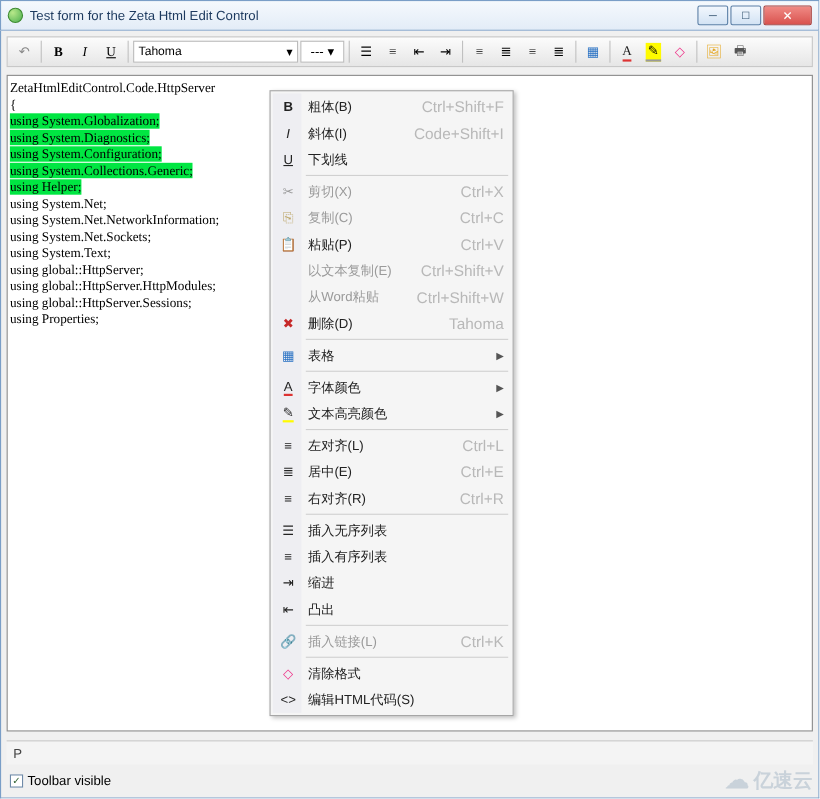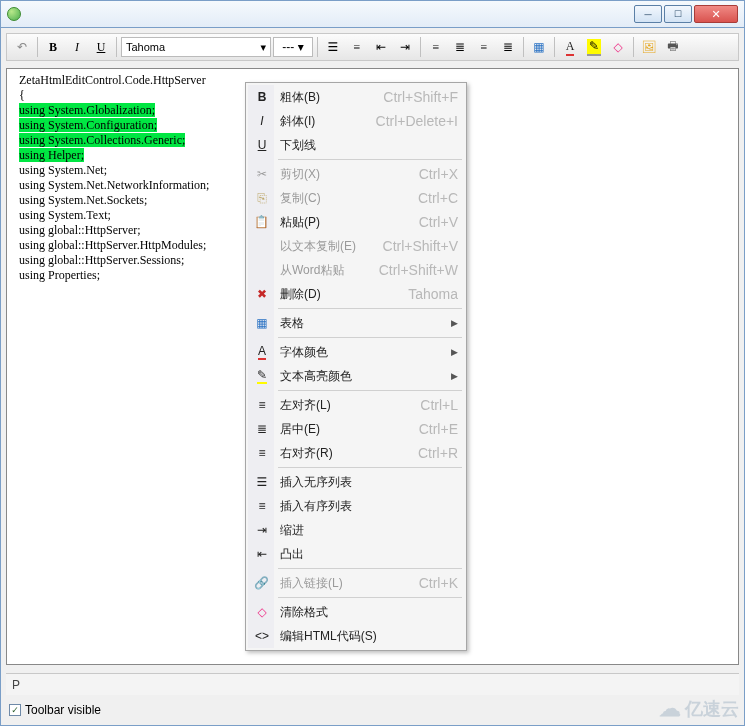--- a/index.html
+++ b/index.html
@@ -20,21 +20,21 @@
 
 
 .toolbar { height:28px; background:linear-gradient(#fcfcfc,#e6e6e6); border:1px solid #c8c8c8; display:flex; align-items:center; padding:0 4px; gap:2px; }
 .tbtn { width:22px; height:22px; display:flex; align-items:center; justify-content:center; border:1px solid transparent; border-radius:2px; cursor:pointer; font-size:12px; font-family:'Times New Roman',serif;}
 .tsep{width:1px;height:20px;background:#c0c0c0;margin:0 2px;}
 .font-select{width:150px;height:20px;border:1px solid #bbb;background:#fff;padding:0 4px;display:flex;align-items:center;font-size:11px;}
 .dash-select{width:40px;height:20px;border:1px solid #bbb;background:#fff;display:flex;align-items:center;justify-content:center;}
 
 
 .editor{position:absolute;top:40px;left:5px;right:5px;bottom:60px;border:1px solid #888;background:#fff;padding:4px 2px;overflow:auto;font-family:Tahoma;font-size:12px;line-height:15px;}
-.code-line{white-space:pre;margin-left:10px;}
+.code-line{white-space:pre;}
 .hl{background:#00e642;text-align:right;}
 
 
 .ctxmenu{position:absolute;left:245px;top:82px;width:222px;background:#f5f5f5;border:1px solid #a6a6a6;box-shadow:2px 2px 4px rgba(0,0,0,0.25);padding:2px;}
 .ctxmenu .iconcol{position:absolute;left:2px;top:2px;bottom:2px;width:26px;background:#eeeef2;}
 .mitem{position:relative;height:24px;display:flex;align-items:center;padding-left:32px;padding-right:6px;font-size:12px;color:#222;}
 .mitem.disabled{color:#9a9a9a;}
 .mitem .shortcut{margin-left:auto;color:#b8b8b8;font-size:14px;}
 .mitem .sub{margin-left:auto;color:#555;font-size:9px;}
 .mitem .micon{position:absolute;left:5px;width:18px;height:18px;display:flex;align-items:center;justify-content:center;font-size:12px;}
@@ -47,20 +47,21 @@
 
 
 .watermark{position:absolute;right:6px;bottom:4px;color:#c9d2da;font-size:18px;font-weight:bold;display:flex;align-items:center;gap:4px;}
 .watermark .cloud{font-size:22px;}
 </style>
 </head>
 <body>
 
 <div class="titlebar">
   <div class="app-icon"></div>
+  <div class="title">Test form for the Zeta Html Edit Control</div>
   <div class="winbtns">
     <div class="winbtn min"></div>
     <div class="winbtn max"></div>
     <div class="winbtn close"></div>
   </div>
 </div>
 
 <div class="content-frame">
 
   <div class="toolbar">
@@ -103,20 +104,21 @@
     <div class="tbtn" style="color:#e38">◇</div>
     <div class="tsep"></div>
     <div class="tbtn" style="color:#e6a821">🖼</div>
     <div class="tbtn" style="color:#555">🖶</div>
   </div>
 
   <div class="editor">
     <div class="code-line">ZetaHtmlEditControl.Code.HttpServer</div>
     <div class="code-line">{</div>
     <div class="code-line"><span class="hl">using System.Globalization;</span></div>
+    <div class="code-line"><span class="hl">using System.Diagnostics;</span></div>
     <div class="code-line"><span class="hl">using System.Configuration;</span></div>
     <div class="code-line"><span class="hl">using System.Collections.Generic;</span></div>
     <div class="code-line"><span class="hl">using Helper;</span></div>
     <div class="code-line">using System.Net;</div>
     <div class="code-line">using System.Net.NetworkInformation;</div>
     <div class="code-line">using System.Net.Sockets;</div>
     <div class="code-line">using System.Text;</div>
     <div class="code-line">using global::HttpServer;</div>
     <div class="code-line">using global::HttpServer.HttpModules;</div>
     <div class="code-line">using global::HttpServer.Sessions;</div>
@@ -142,21 +144,21 @@
         <b>B</b>
       </span>
       <span>粗体(B)</span>
       <span class="shortcut">Ctrl+Shift+F</span>
     </div>
   <div class="mitem">
       <span class="micon">
         <i>I</i>
       </span>
       <span>斜体(I)</span>
-      <span class="shortcut">Ctrl+Delete+I</span>
+      <span class="shortcut">Code+Shift+I</span>
     </div>
   <div class="mitem">
       <span class="micon">
         <u>U</u>
       </span>
       <span>下划线</span>
     </div>
   <div class="msep"></div>
   <div class="mitem disabled">
       <span class="micon" style="color:#999">✂</span>

